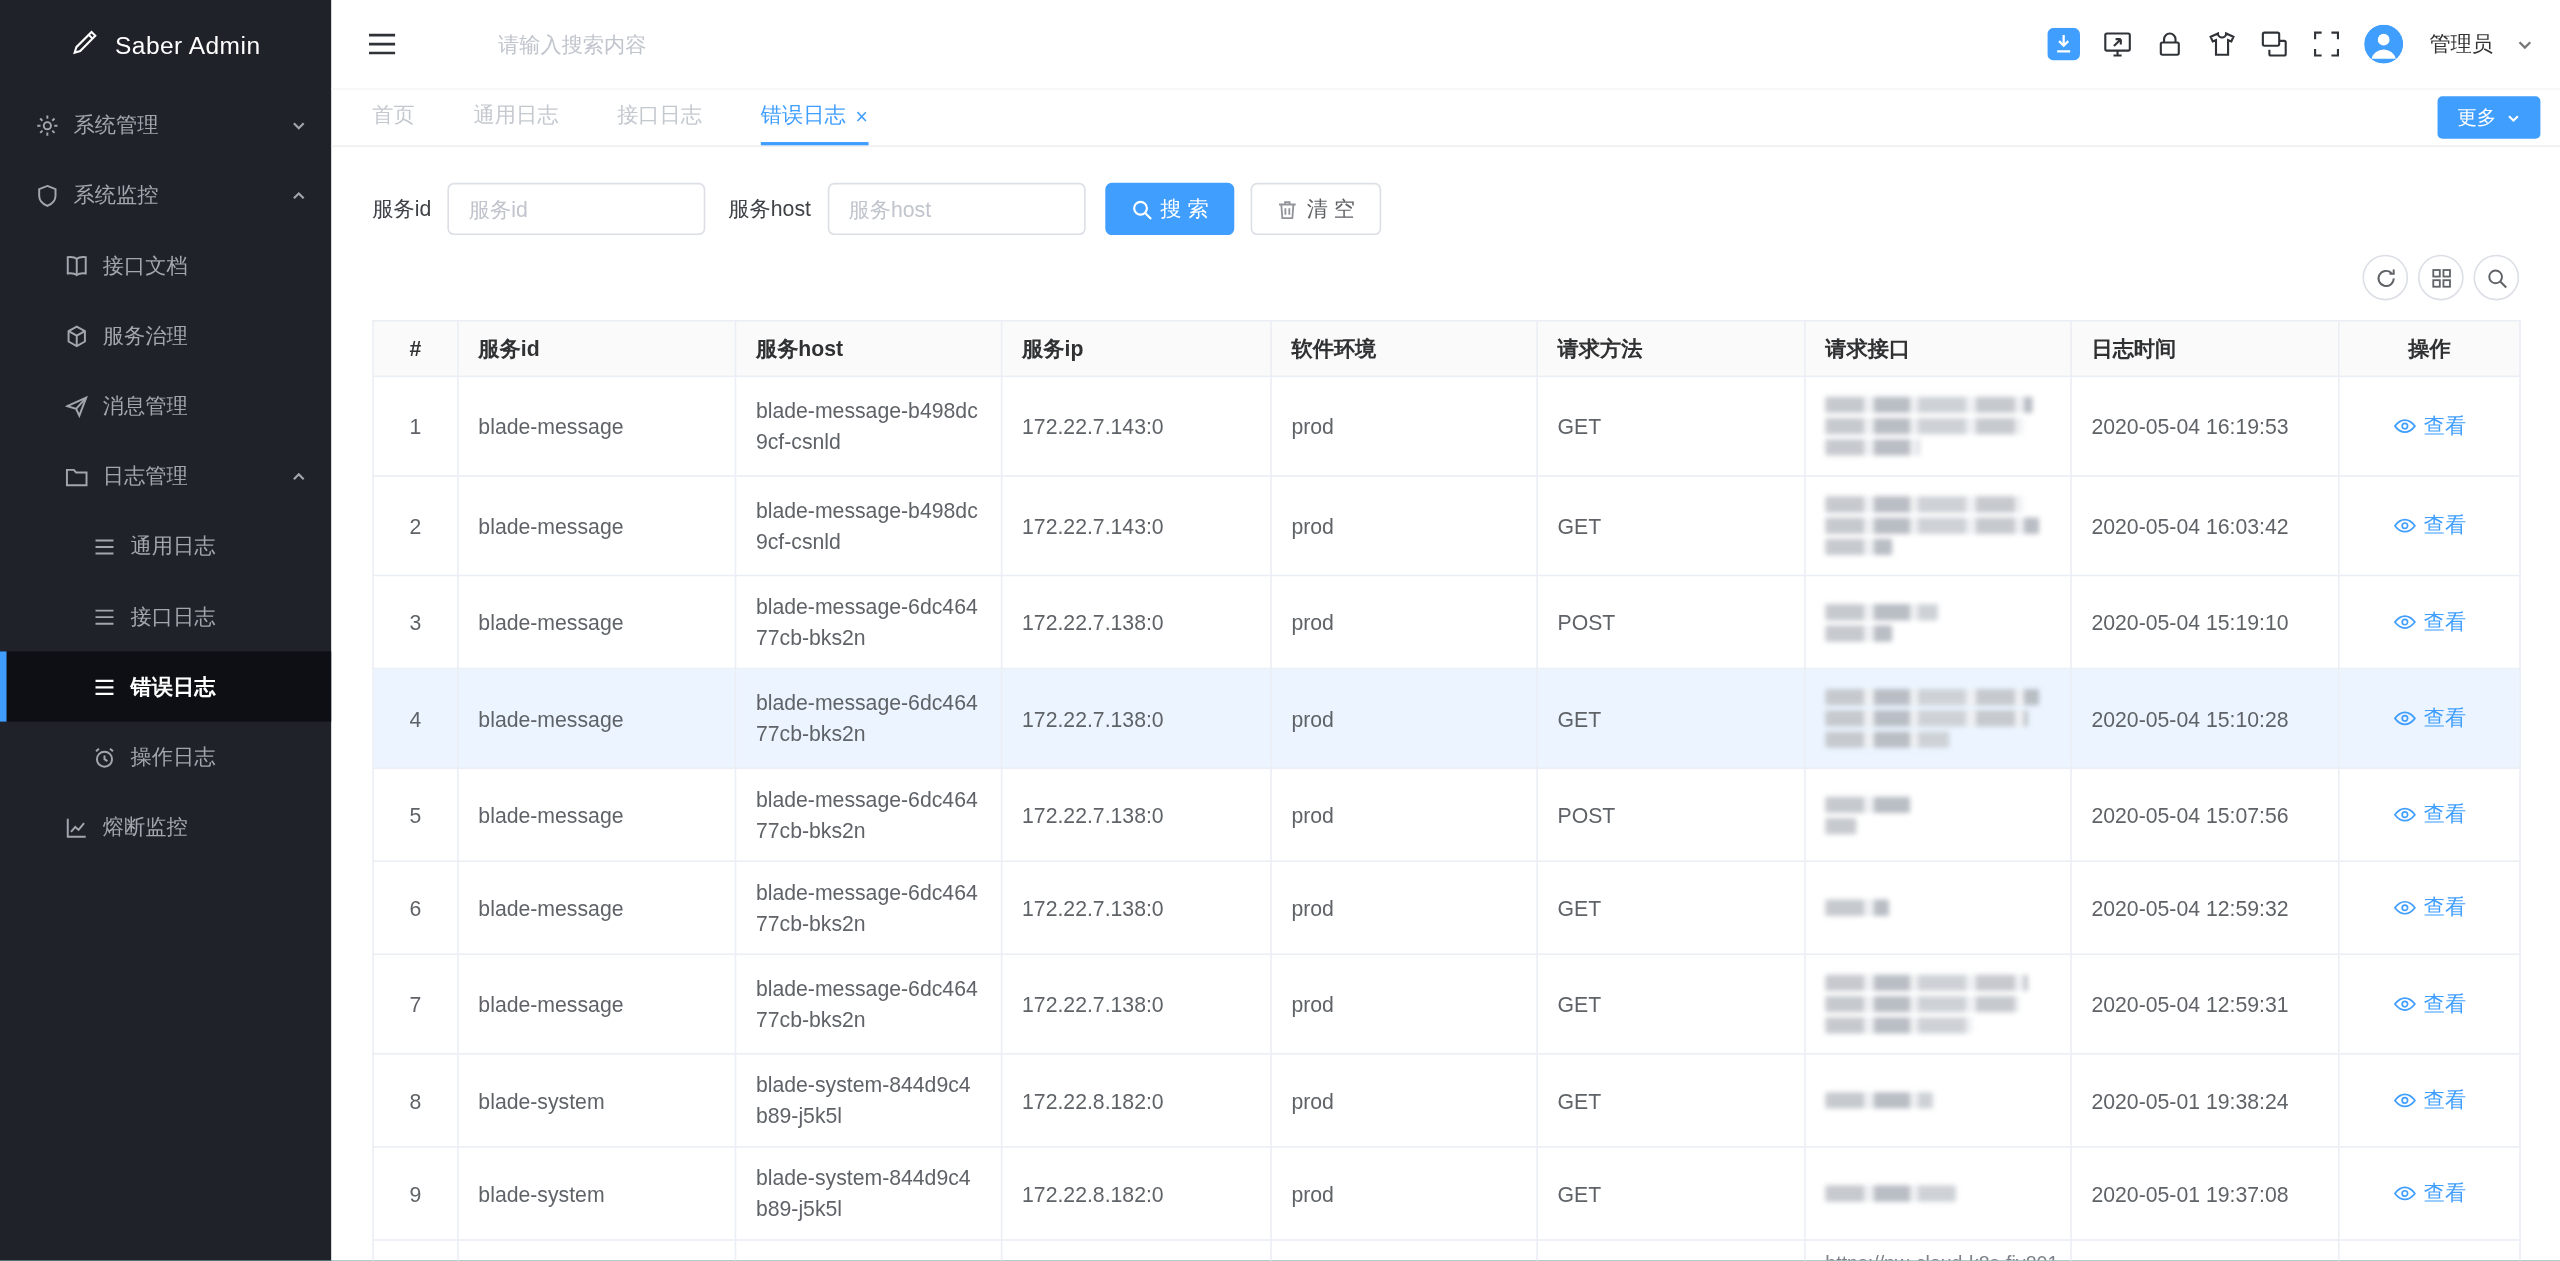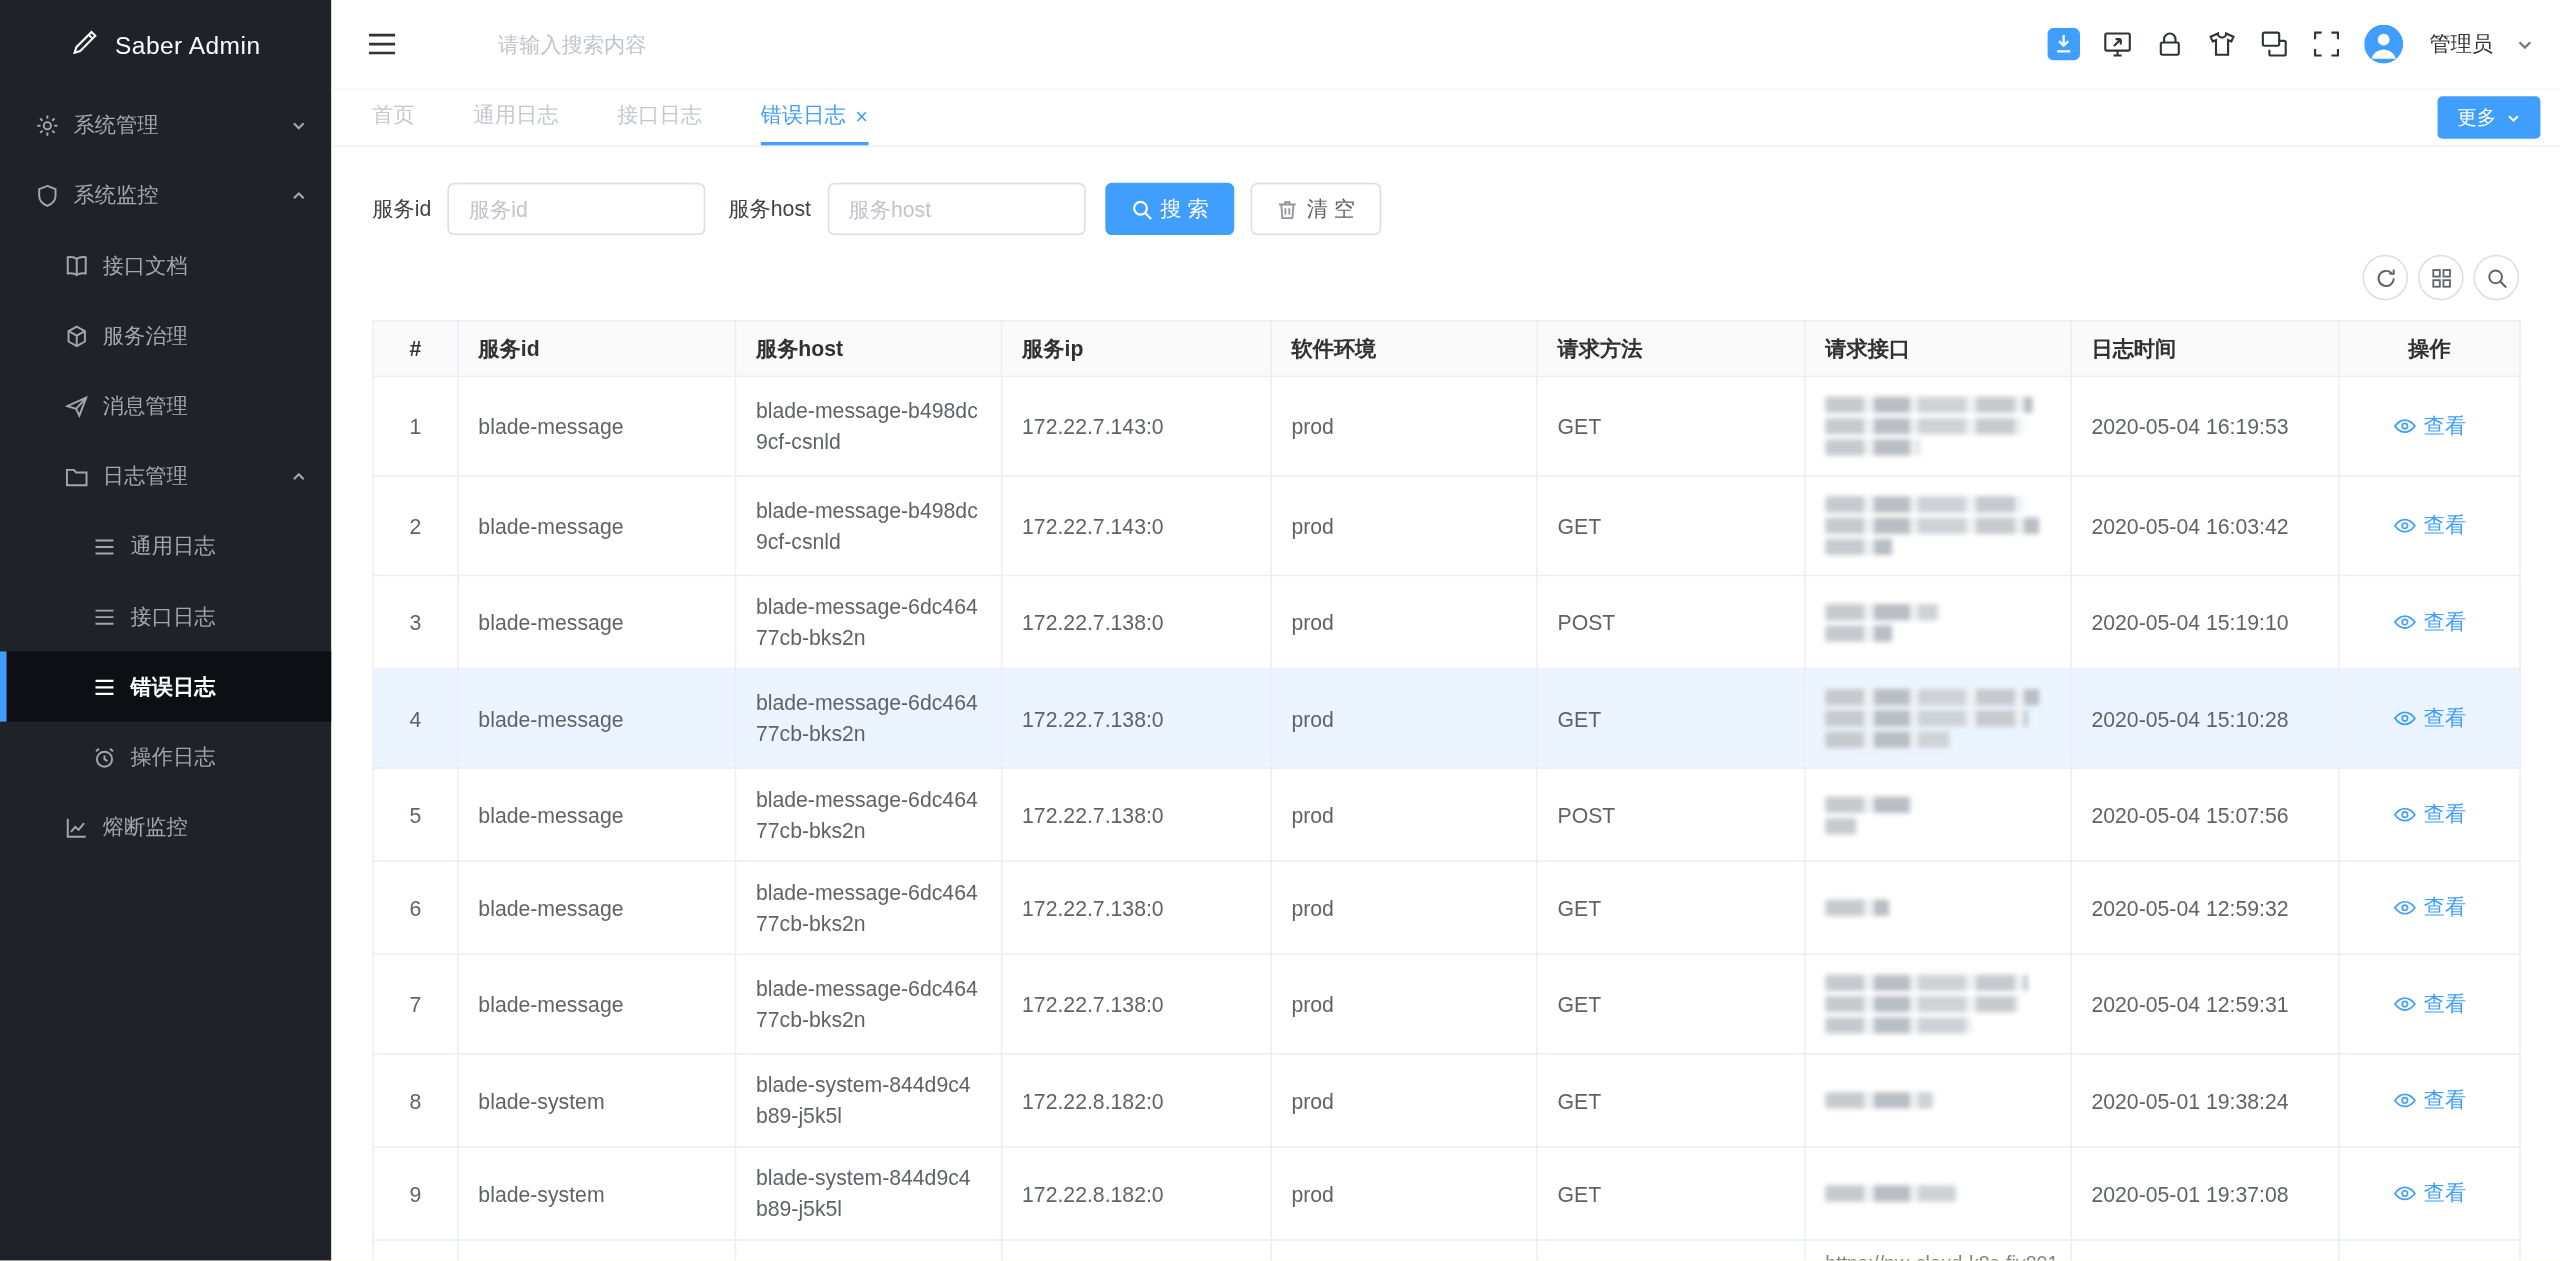--- a/index.html
+++ b/index.html
@@ -1,17 +1,17 @@
 <!DOCTYPE html>
 <html><head>
 <meta charset="utf-8">
 <style>
   *{box-sizing:border-box;margin:0;padding:0}
   html,body{margin:0;padding:0;background:#fff;overflow:hidden}
-  #stage{width:2560px;height:1261px;overflow:hidden;position:relative;background:#fef9c3}
+  #stage{width:2560px;height:1261px;overflow:hidden;position:relative;background:#0f766e}
   #viewport{width:1568px;height:772.4px;transform:scale(1.63265);transform-origin:0 0;
     display:flex;font-family:"Liberation Sans","DejaVu Sans",sans-serif;font-size:13px;color:#333;background:#fff}
 
   
   .sidebar{width:203px;flex-shrink:0;background:#20222a;display:flex;flex-direction:column;overflow:hidden}
   .logo{height:55px;display:flex;align-items:center;justify-content:center;gap:9px;color:#fff;font-size:15px;letter-spacing:.3px}
   .menu{flex:1}
   .mi{height:43px;display:flex;align-items:center;gap:9px;color:#a3a7ad;cursor:pointer;position:relative;padding-left:22px;font-size:13px;white-space:nowrap}
   .mi .micon{display:inline-flex;width:14px;justify-content:center;flex-shrink:0}
   .mi .chev{position:absolute;right:15px;display:inline-flex}

